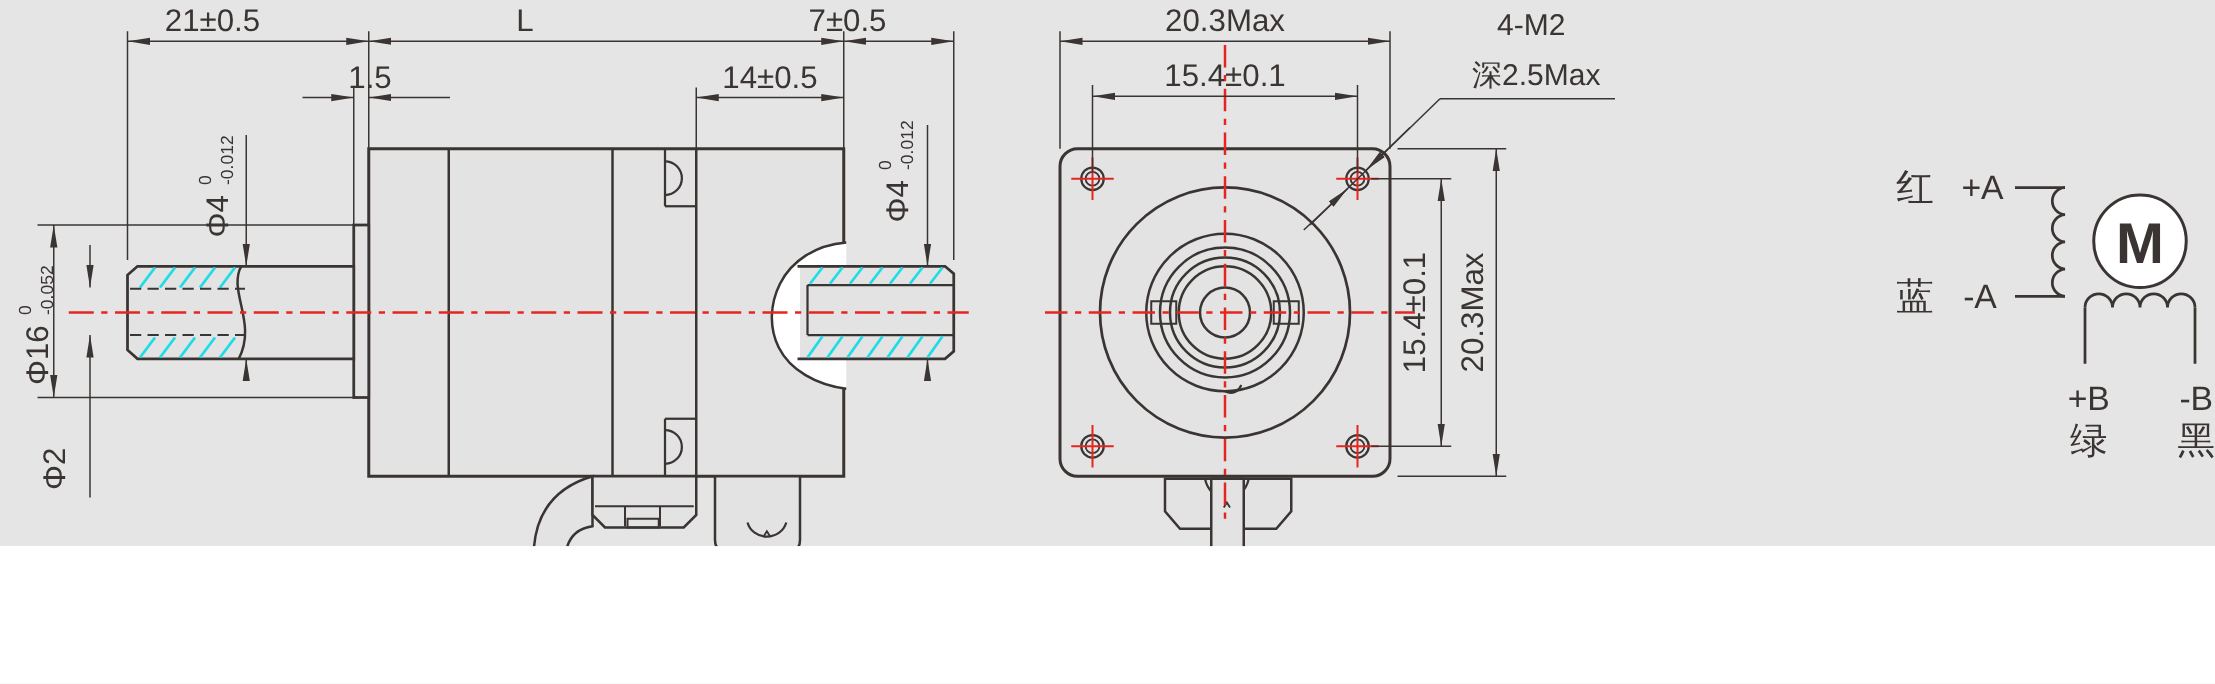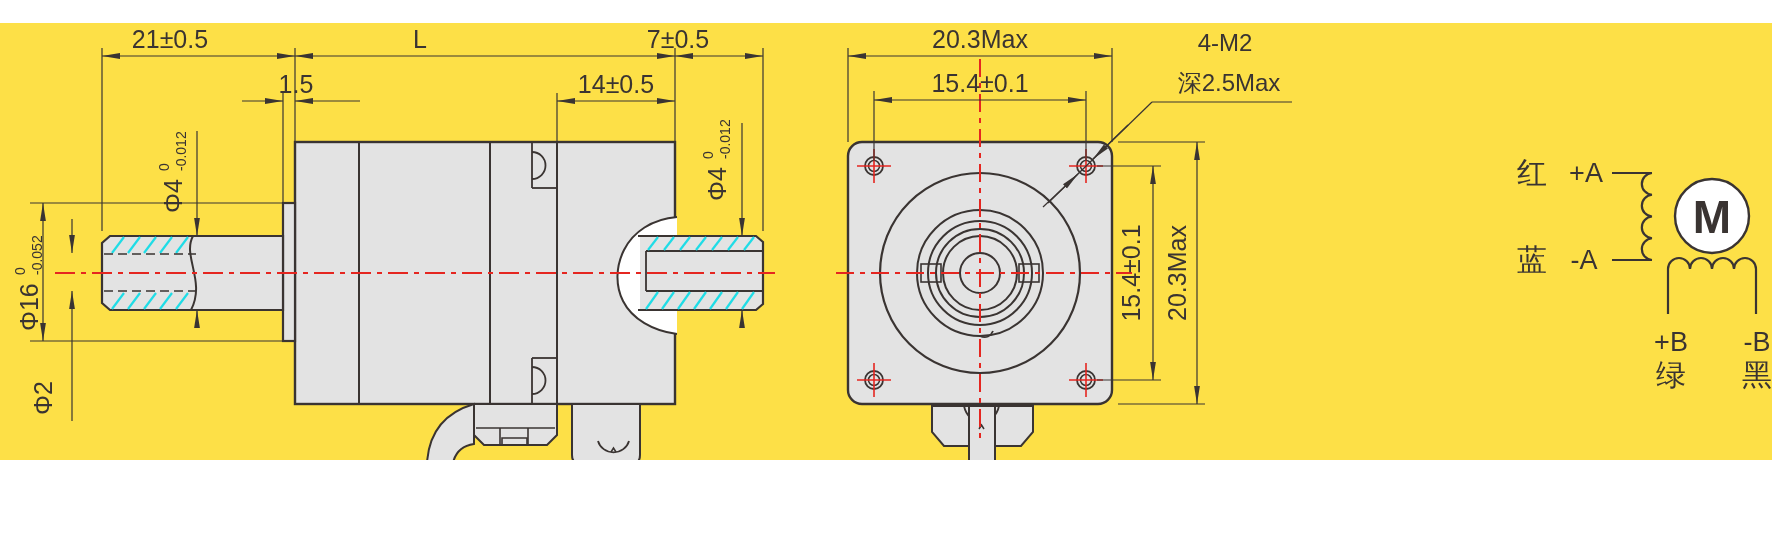--- a/index.html
+++ b/index.html
@@ -1,16 +1,16 @@
 <!DOCTYPE html>
 <html><head>
 <meta charset="utf-8">
 <style>
   html,body{margin:0;padding:0;background:#ffffff;}
-  .stage{width:1772px;height:437px;position:relative;background:#fde047;overflow:hidden;margin-top:23px;}
+  .stage{width:1772px;height:437px;position:relative;background:#e5e5e5;overflow:hidden;}
   svg{display:block;}
   text{font-family:"Liberation Sans","DejaVu Sans",sans-serif;fill:#3a3432;}
   .dim{font-size:25px;}
   .dimsm{font-size:14px;}
   .cjk{font-size:30px;}
   .pin{font-size:27px;}
   .motorM{font-size:46px;font-weight:bold;}
   .callout{font-size:24px;}
 </style>
 </head>

